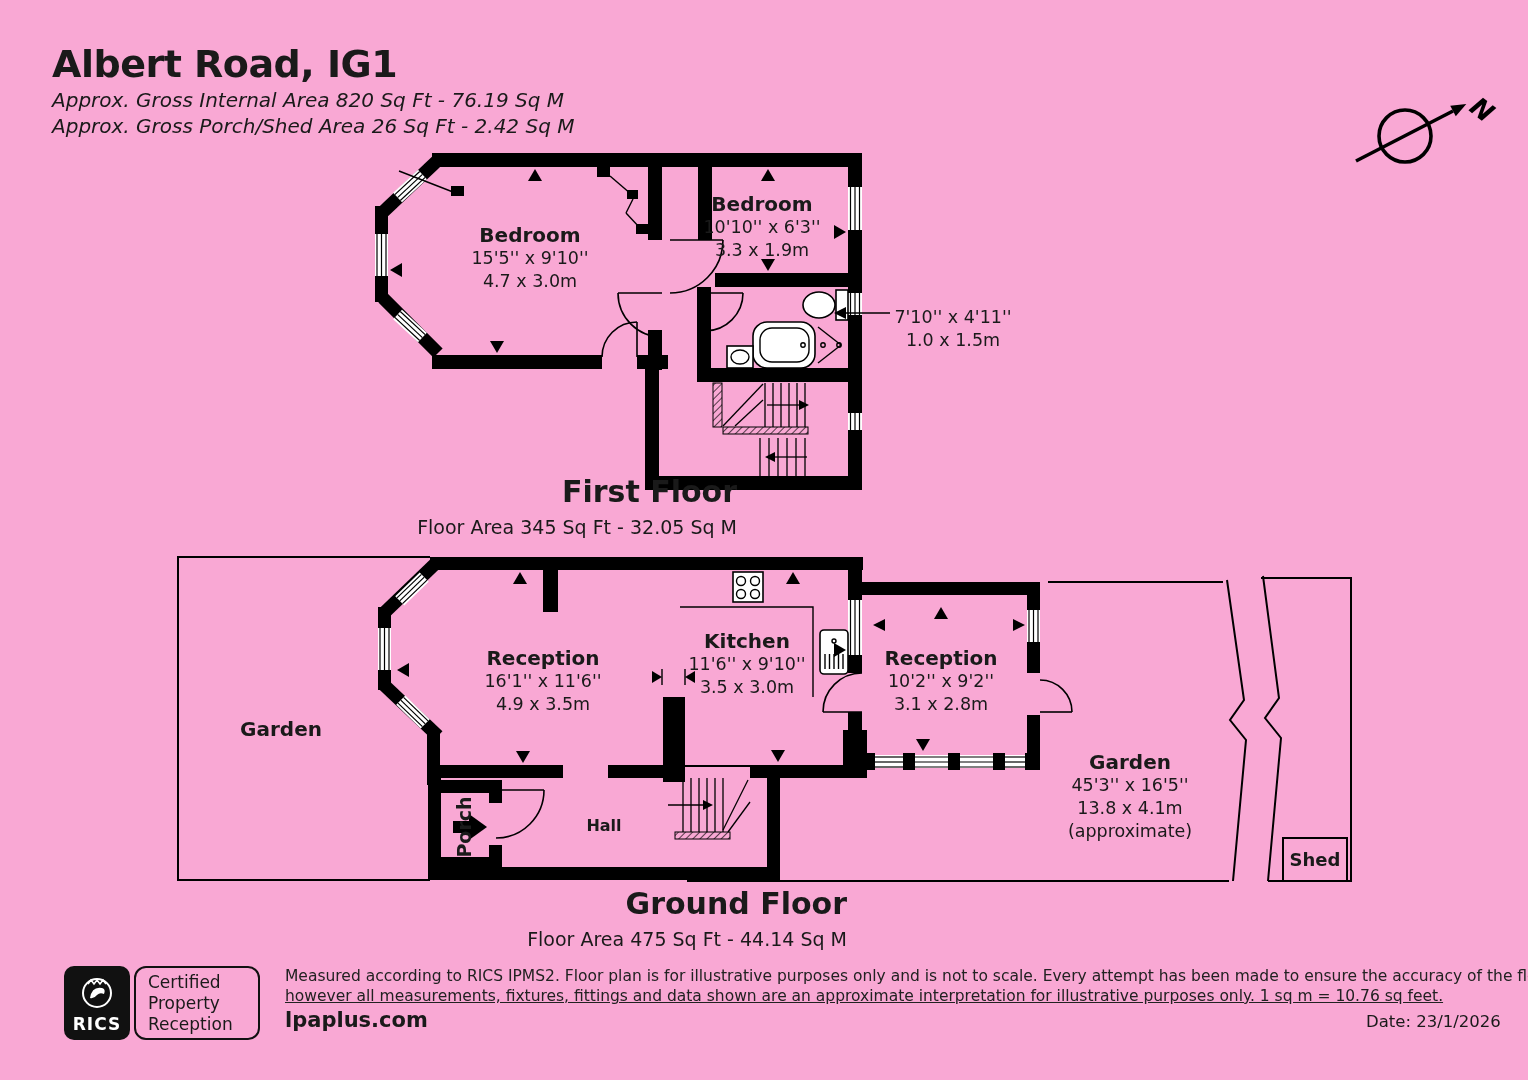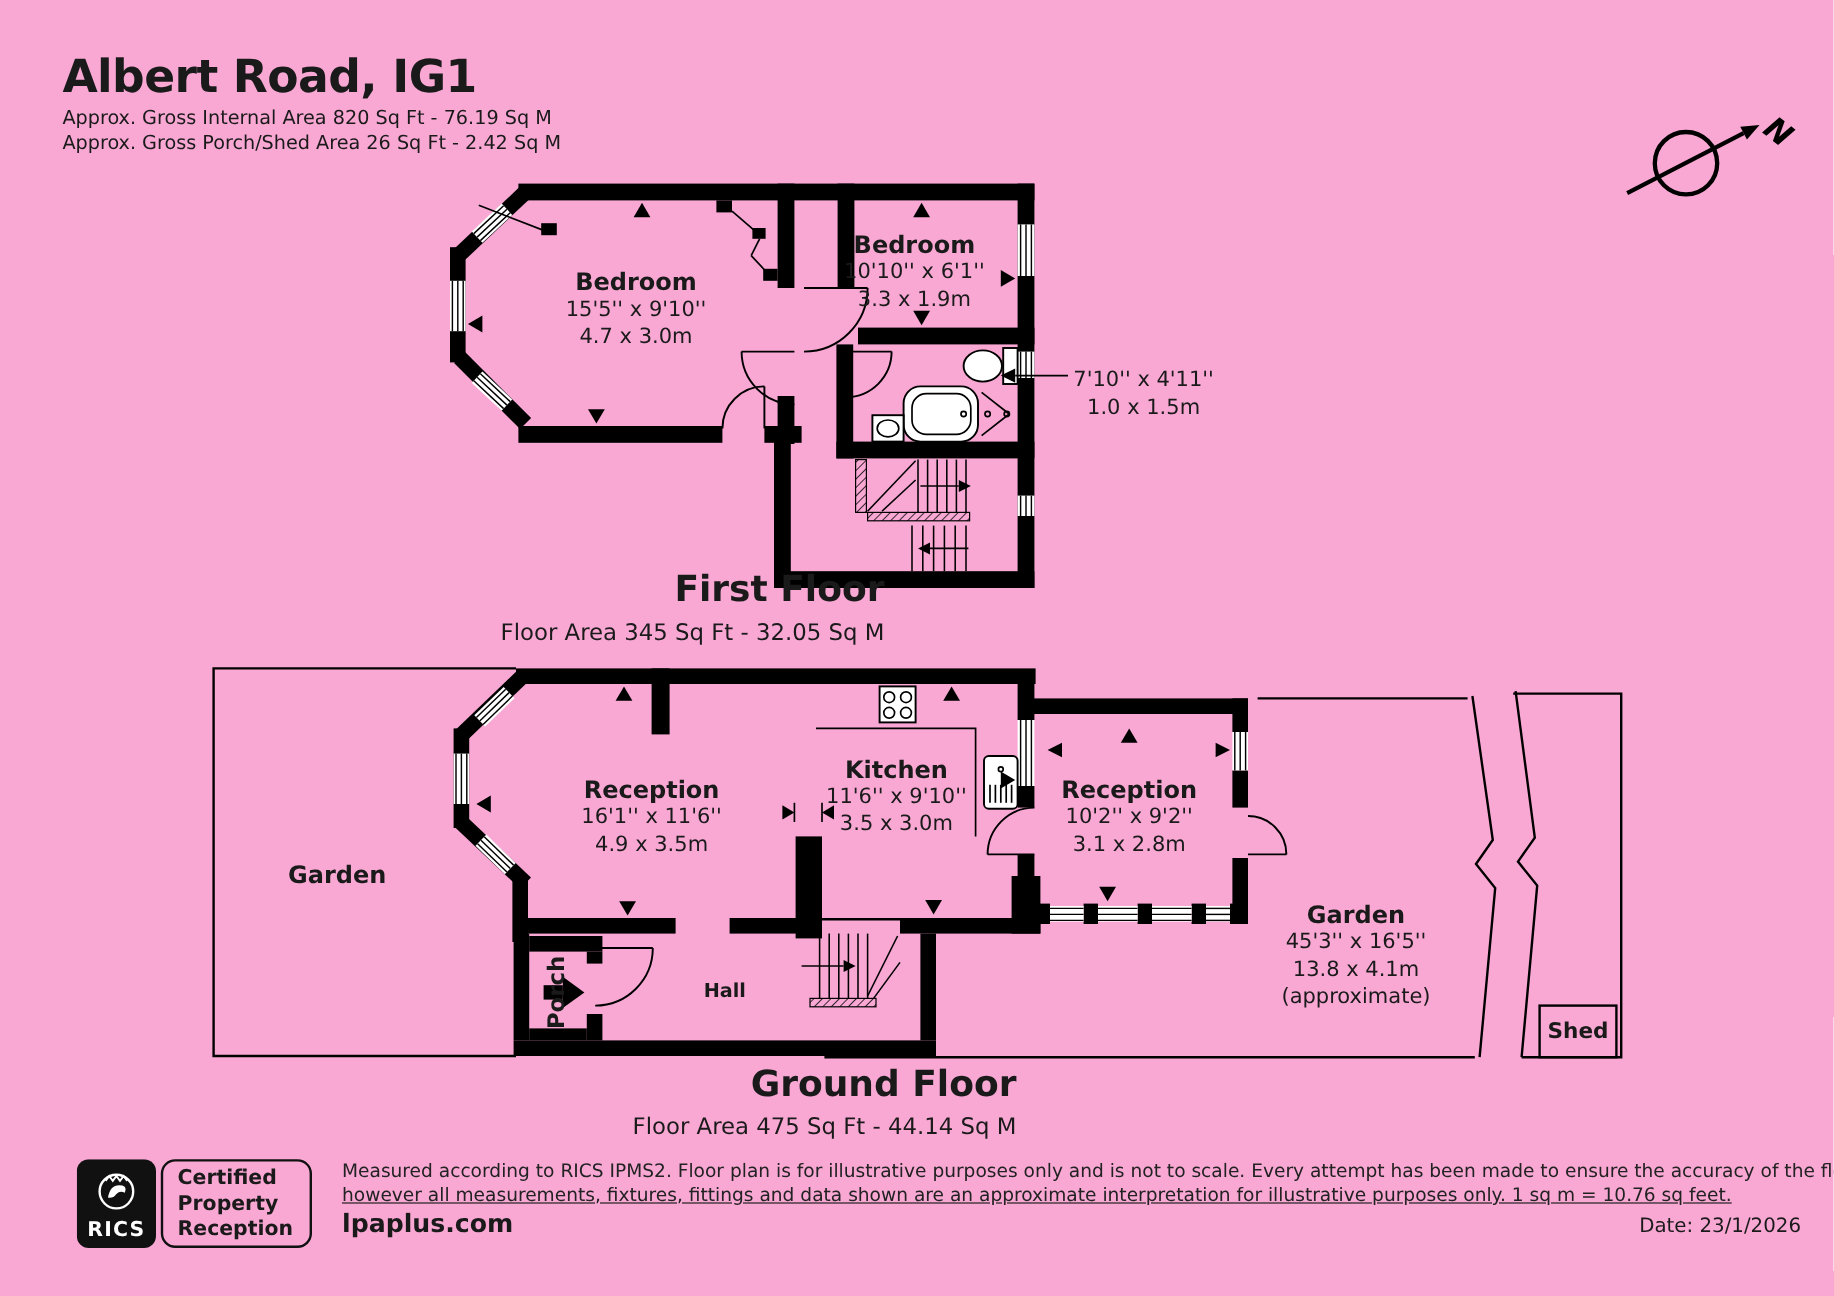--- a/index.html
+++ b/index.html
@@ -1,36 +1,36 @@
 <!DOCTYPE html>
 <html><head>
 <meta charset="utf-8">
 <style>
   html,body{margin:0;padding:0;background:#fff;}
   .page{position:relative;width:1528px;height:1080px;background:#f9a8d4;overflow:hidden;
         font-family:"DejaVu Sans","Liberation Sans",sans-serif;color:#1a1a1a;}
   .abs{position:absolute;}
   .title{font-size:38px;font-weight:bold;letter-spacing:-.5px;}
-  .subline{font-size:16px;margin-top:2px;}
+  .subline{font-size:20px;margin-top:2px;font-style:italic;}
   .plan{position:absolute;}
   .plan svg{display:block;}
   .roomlabel{position:absolute;text-align:center;line-height:23px;}
   .roomlabel .rname{font-size:20px;font-weight:bold;}
   .roomlabel .rdim{font-size:17.5px;}
   .caption{position:absolute;text-align:right;}
   .caption .cap-title{font-size:30px;font-weight:bold;}
   .caption .cap-area{font-size:19px;margin-top:7px;}
   .gardenlabel{font-size:20px;font-weight:600;}
   .porchlabel{transform:rotate(-90deg);transform-origin:center;}
   .disc{font-size:15.5px;white-space:nowrap;color:#222;line-height:20px;}
   .site{font-size:21px;font-weight:bold;}
   .datestamp{font-size:16.5px;}
   .badge{box-sizing:border-box;border:2.5px solid #111;border-radius:12px;
          display:flex;flex-direction:column;justify-content:center;
-         padding-left:12px;font-size:17px;font-weight:bold;line-height:21px;}
+         padding-left:12px;font-size:17px;font-weight:normal;line-height:21px;}
   svg .wall{fill:#000;}
   svg .thin{stroke:#000;stroke-width:2;fill:none;}
   svg .fixt{stroke:#000;stroke-width:1.6;fill:#fff;}
   svg .fl{stroke:#000;stroke-width:1.4;fill:none;}
   svg .door{stroke:#000;stroke-width:1.6;fill:none;}
   svg .tread{stroke:#000;stroke-width:1.3;fill:none;}
   svg .win{fill:#fff;}
   svg .winl{stroke:#000;stroke-width:1.2;fill:none;}
   svg .arr{fill:#000;}
 </style>
@@ -187,21 +187,21 @@
       </g>
     </svg>
 
     <div class="roomlabel" style="left:75px;top:74px;width:160px;">
       <div class="rname">Bedroom</div>
       <div class="rdim">15'5'' x 9'10''</div>
       <div class="rdim">4.7 x 3.0m</div>
     </div>
     <div class="roomlabel" style="left:307px;top:43px;width:160px;">
       <div class="rname">Bedroom</div>
-      <div class="rdim">10'10'' x 6'1''</div>
+      <div class="rdim">10'10'' x 6'3''</div>
       <div class="rdim">3.3 x 1.9m</div>
     </div>
   </div>
 
   <div class="roomlabel" style="left:893px;top:306px;width:120px;">
     <div class="rdim">7'10'' x 4'11''</div>
     <div class="rdim">1.0 x 1.5m</div>
   </div>
 
   <div class="caption" style="left:337px;top:474px;width:400px;">

